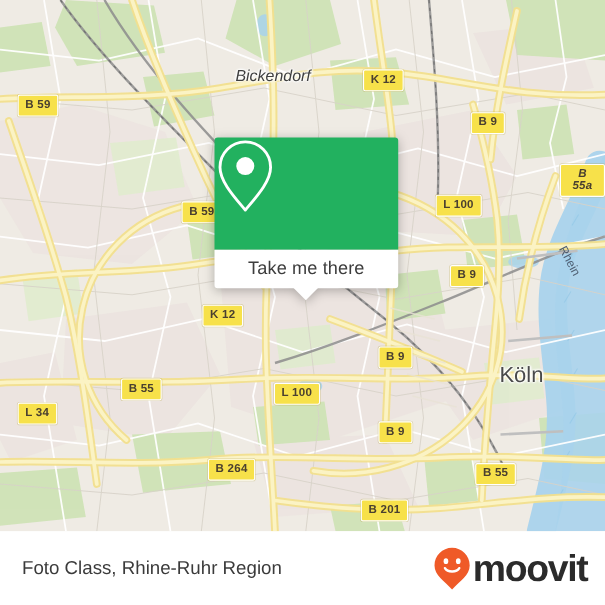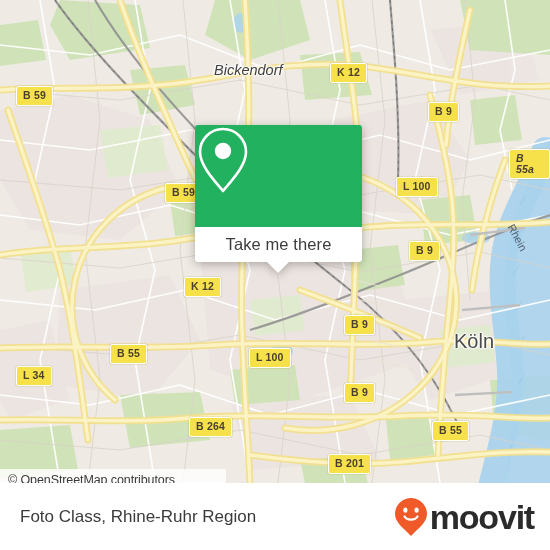--- a/index.html
+++ b/index.html
@@ -57,20 +57,21 @@
     border: 1.6px solid #ffffff;
     border-radius: 2px;
     color: #4a4030;
     font-size: 10.5px;
     font-weight: 700;
     line-height: 1;
     padding: 3px 6px 4px 6px;
     z-index: 20;
     box-shadow: 0 0 0 0.6px rgba(180,160,60,0.35);
     letter-spacing: 0.2px;
+    text-align: center;
   }
 
   
   .popup {
     position: absolute;
     left: 195px; top: 125px;
     width: 167px; height: 137px;
     z-index: 60;
     filter: drop-shadow(0 2px 5px rgba(0,0,0,0.28));
   }
@@ -296,23 +297,20 @@
     <div class="shield" style="left:184px; top:277px;">K 12</div>
     <div class="shield" style="left:344px; top:315px;">B 9</div>
     <div class="shield" style="left:110px; top:344px;">B 55</div>
     <div class="shield" style="left:249px; top:348px;">L 100</div>
     <div class="shield" style="left:16px;  top:366px;">L 34</div>
     <div class="shield" style="left:344px; top:383px;">B 9</div>
     <div class="shield" style="left:189px; top:417px;">B 264</div>
     <div class="shield" style="left:432px; top:421px;">B 55</div>
     <div class="shield" style="left:328px; top:454px;">B 201</div>
 
-    <div class="attrib-strip">
-      <span class="attrib-text">© OpenStreetMap contributors</span>
-    </div>
 
     <div class="popup">
       <div class="popup-top">
         <svg width="56" height="70" viewBox="0 0 56 70">
           <path d="M28 4 C15.3 4 5 14.3 5 27 C5 40 18 54 28 66 C38 54 51 40 51 27 C51 14.3 40.7 4 28 4 Z" fill="none" stroke="#ffffff" stroke-width="2.6" stroke-linejoin="round"></path>
           <circle cx="28" cy="26" r="8.2" fill="#ffffff"></circle>
         </svg>
       </div>
       <div class="popup-bottom">
         <span class="popup-label">Take me there</span>

